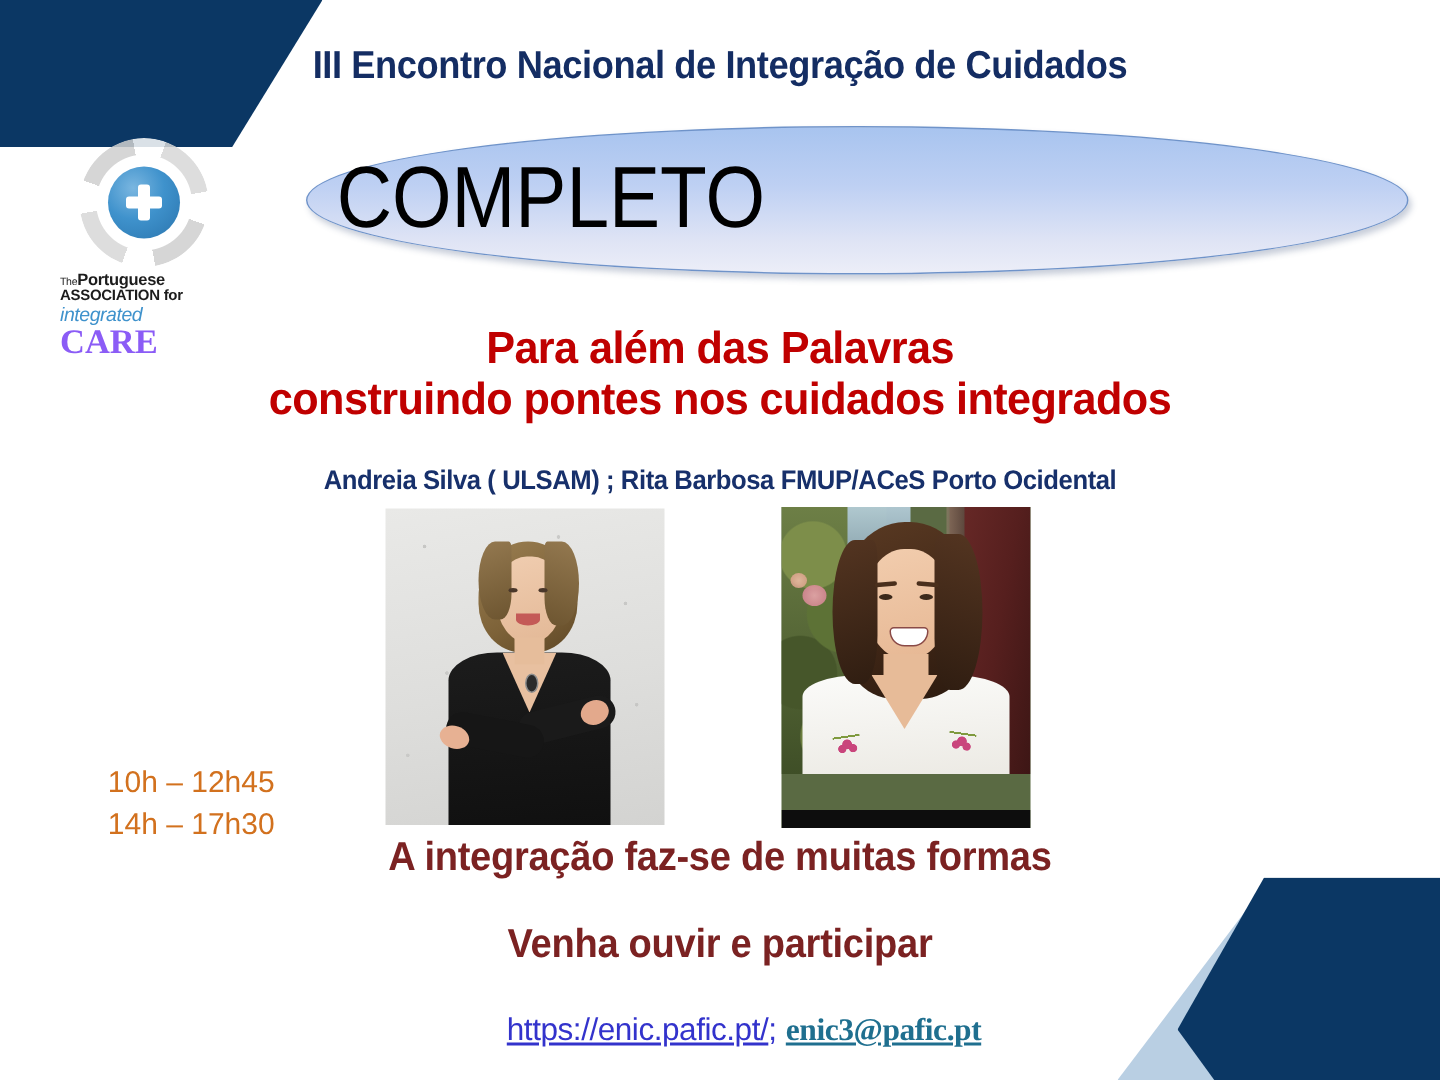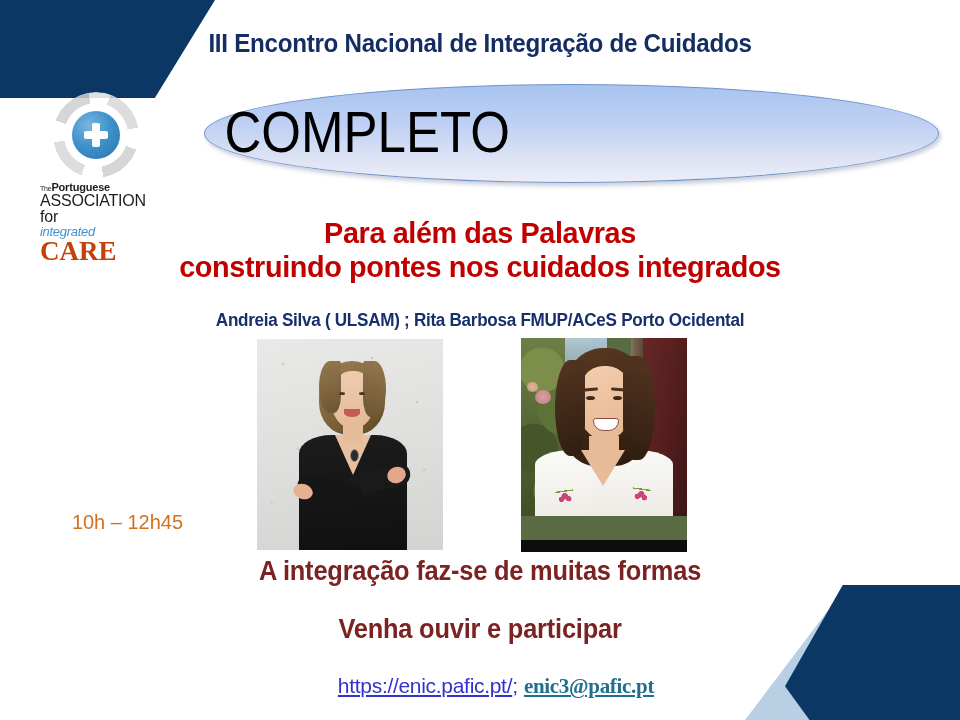--- a/index.html
+++ b/index.html
@@ -84,23 +84,23 @@
     position: absolute;
     background: #ffffff;
     border-radius: 2px;
   }
   .logo-cross::before { left: 8px; top: 0; width: 8px; height: 24px; }
   .logo-cross::after  { left: 0; top: 8px; width: 24px; height: 8px; }
 
   .logo-text { text-align: left; line-height: 1; padding-left: 4px; }
   .lt-1 { font-size: 11px; font-weight: bold; color: #1c1c1c; letter-spacing: -0.2px; }
   .lt-1 .tiny { font-size: 7px; font-weight: normal; }
-  .lt-2 { font-size: 16px; font-weight: normal; color: #1c1c1c; letter-spacing: -0.2px; }
+  .lt-2 { font-size: 10px; font-weight: bold; color: #1c1c1c; letter-spacing: -0.2px; }
   .lt-3 { font-size: 13px; font-weight: normal; color: #3f92cc; font-style: italic; letter-spacing: -0.3px; }
-  .lt-4 { font-size: 27px; font-weight: bold; color: #c2410c; letter-spacing: 0px;
+  .lt-4 { font-size: 23px; font-weight: bold; color: #8b5cf6; letter-spacing: 0px;
           font-family: "Liberation Serif", serif; }
 
   
   .event-title {
     position: absolute;
     left: 0; top: 28px;
     width: 960px;
     text-align: center;
     font-size: 26px;
     font-weight: bold;
@@ -437,20 +437,21 @@
 
   <div class="talk-title">
     <div>Para além das Palavras</div>
     <div>construindo pontes nos cuidados integrados</div>
   </div>
 
   <div class="presenters">Andreia  Silva ( ULSAM) ; Rita Barbosa FMUP/ACeS Porto Ocidental</div>
 
   <div class="schedule-block">
     <div>10h – 12h45</div>
+    <div>14h – 17h30</div>
   </div>
 
   <div class="photo photo-andreia">
     <div class="a-speckle"></div>
     <div class="a-body"></div>
     <div class="a-vneck"></div>
     <div class="a-hair"></div>
     <div class="a-face"></div>
     <div class="a-hair-front-l"></div>
     <div class="a-hair-front-r"></div>

